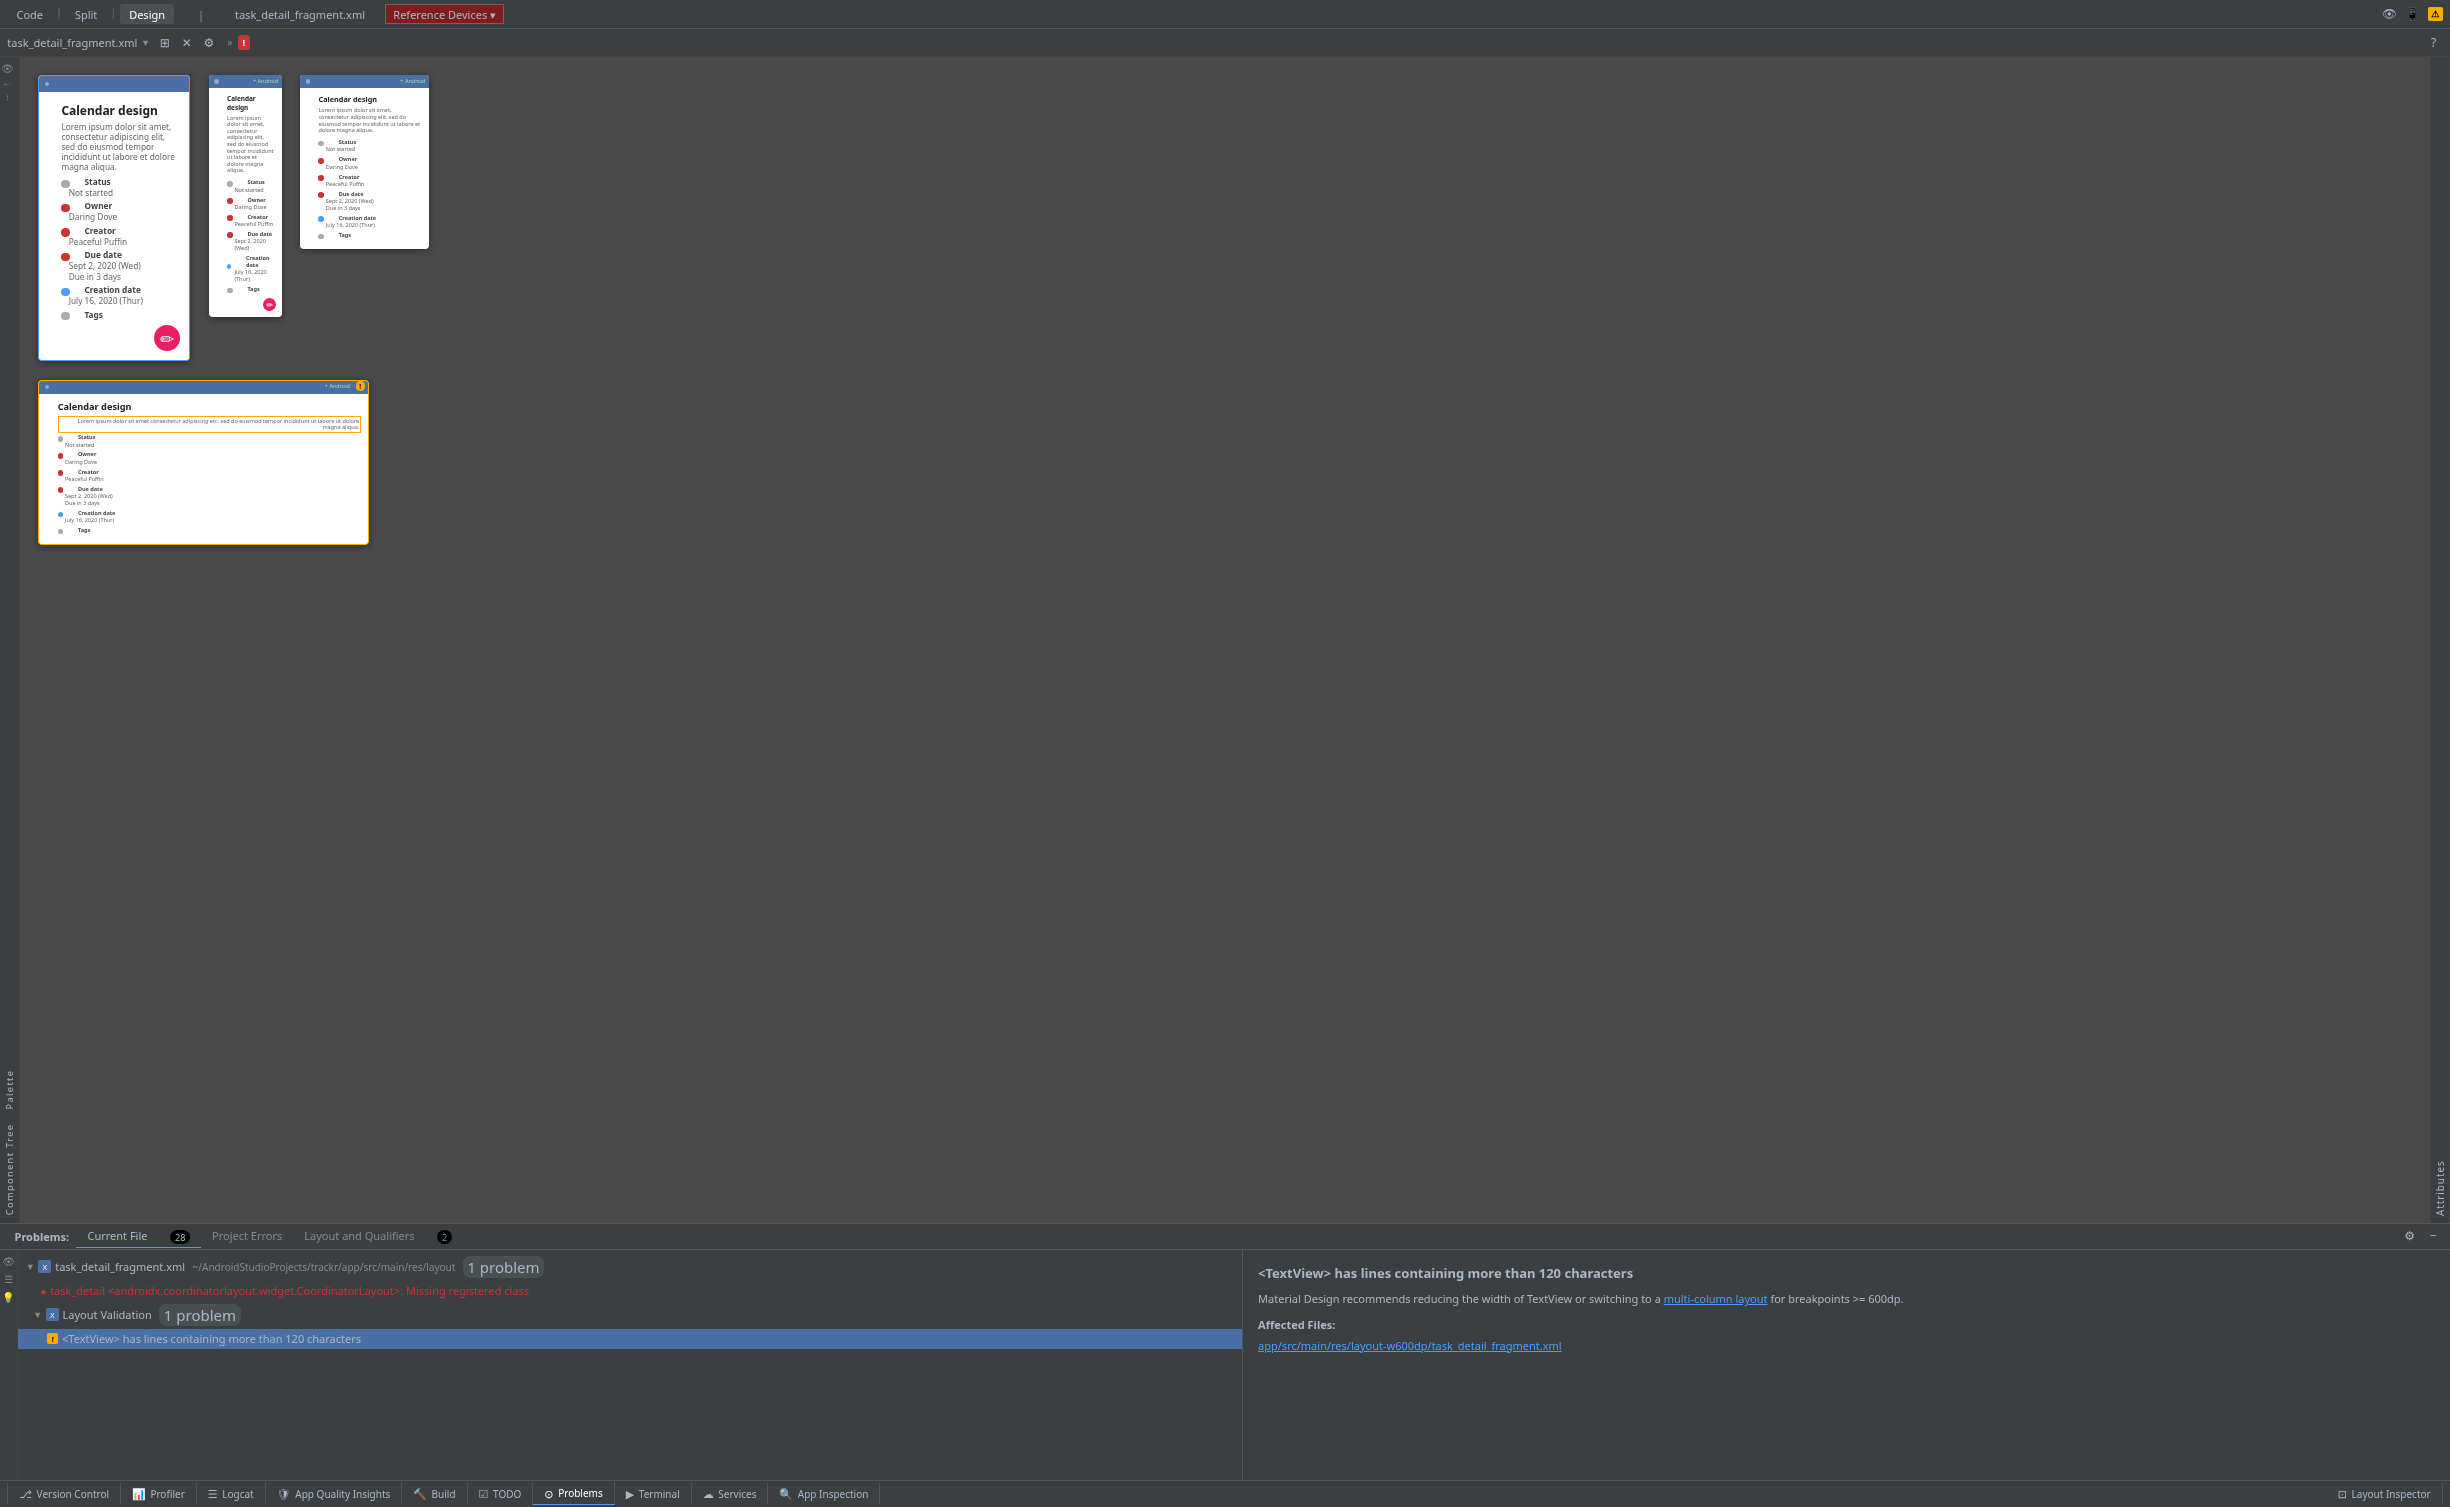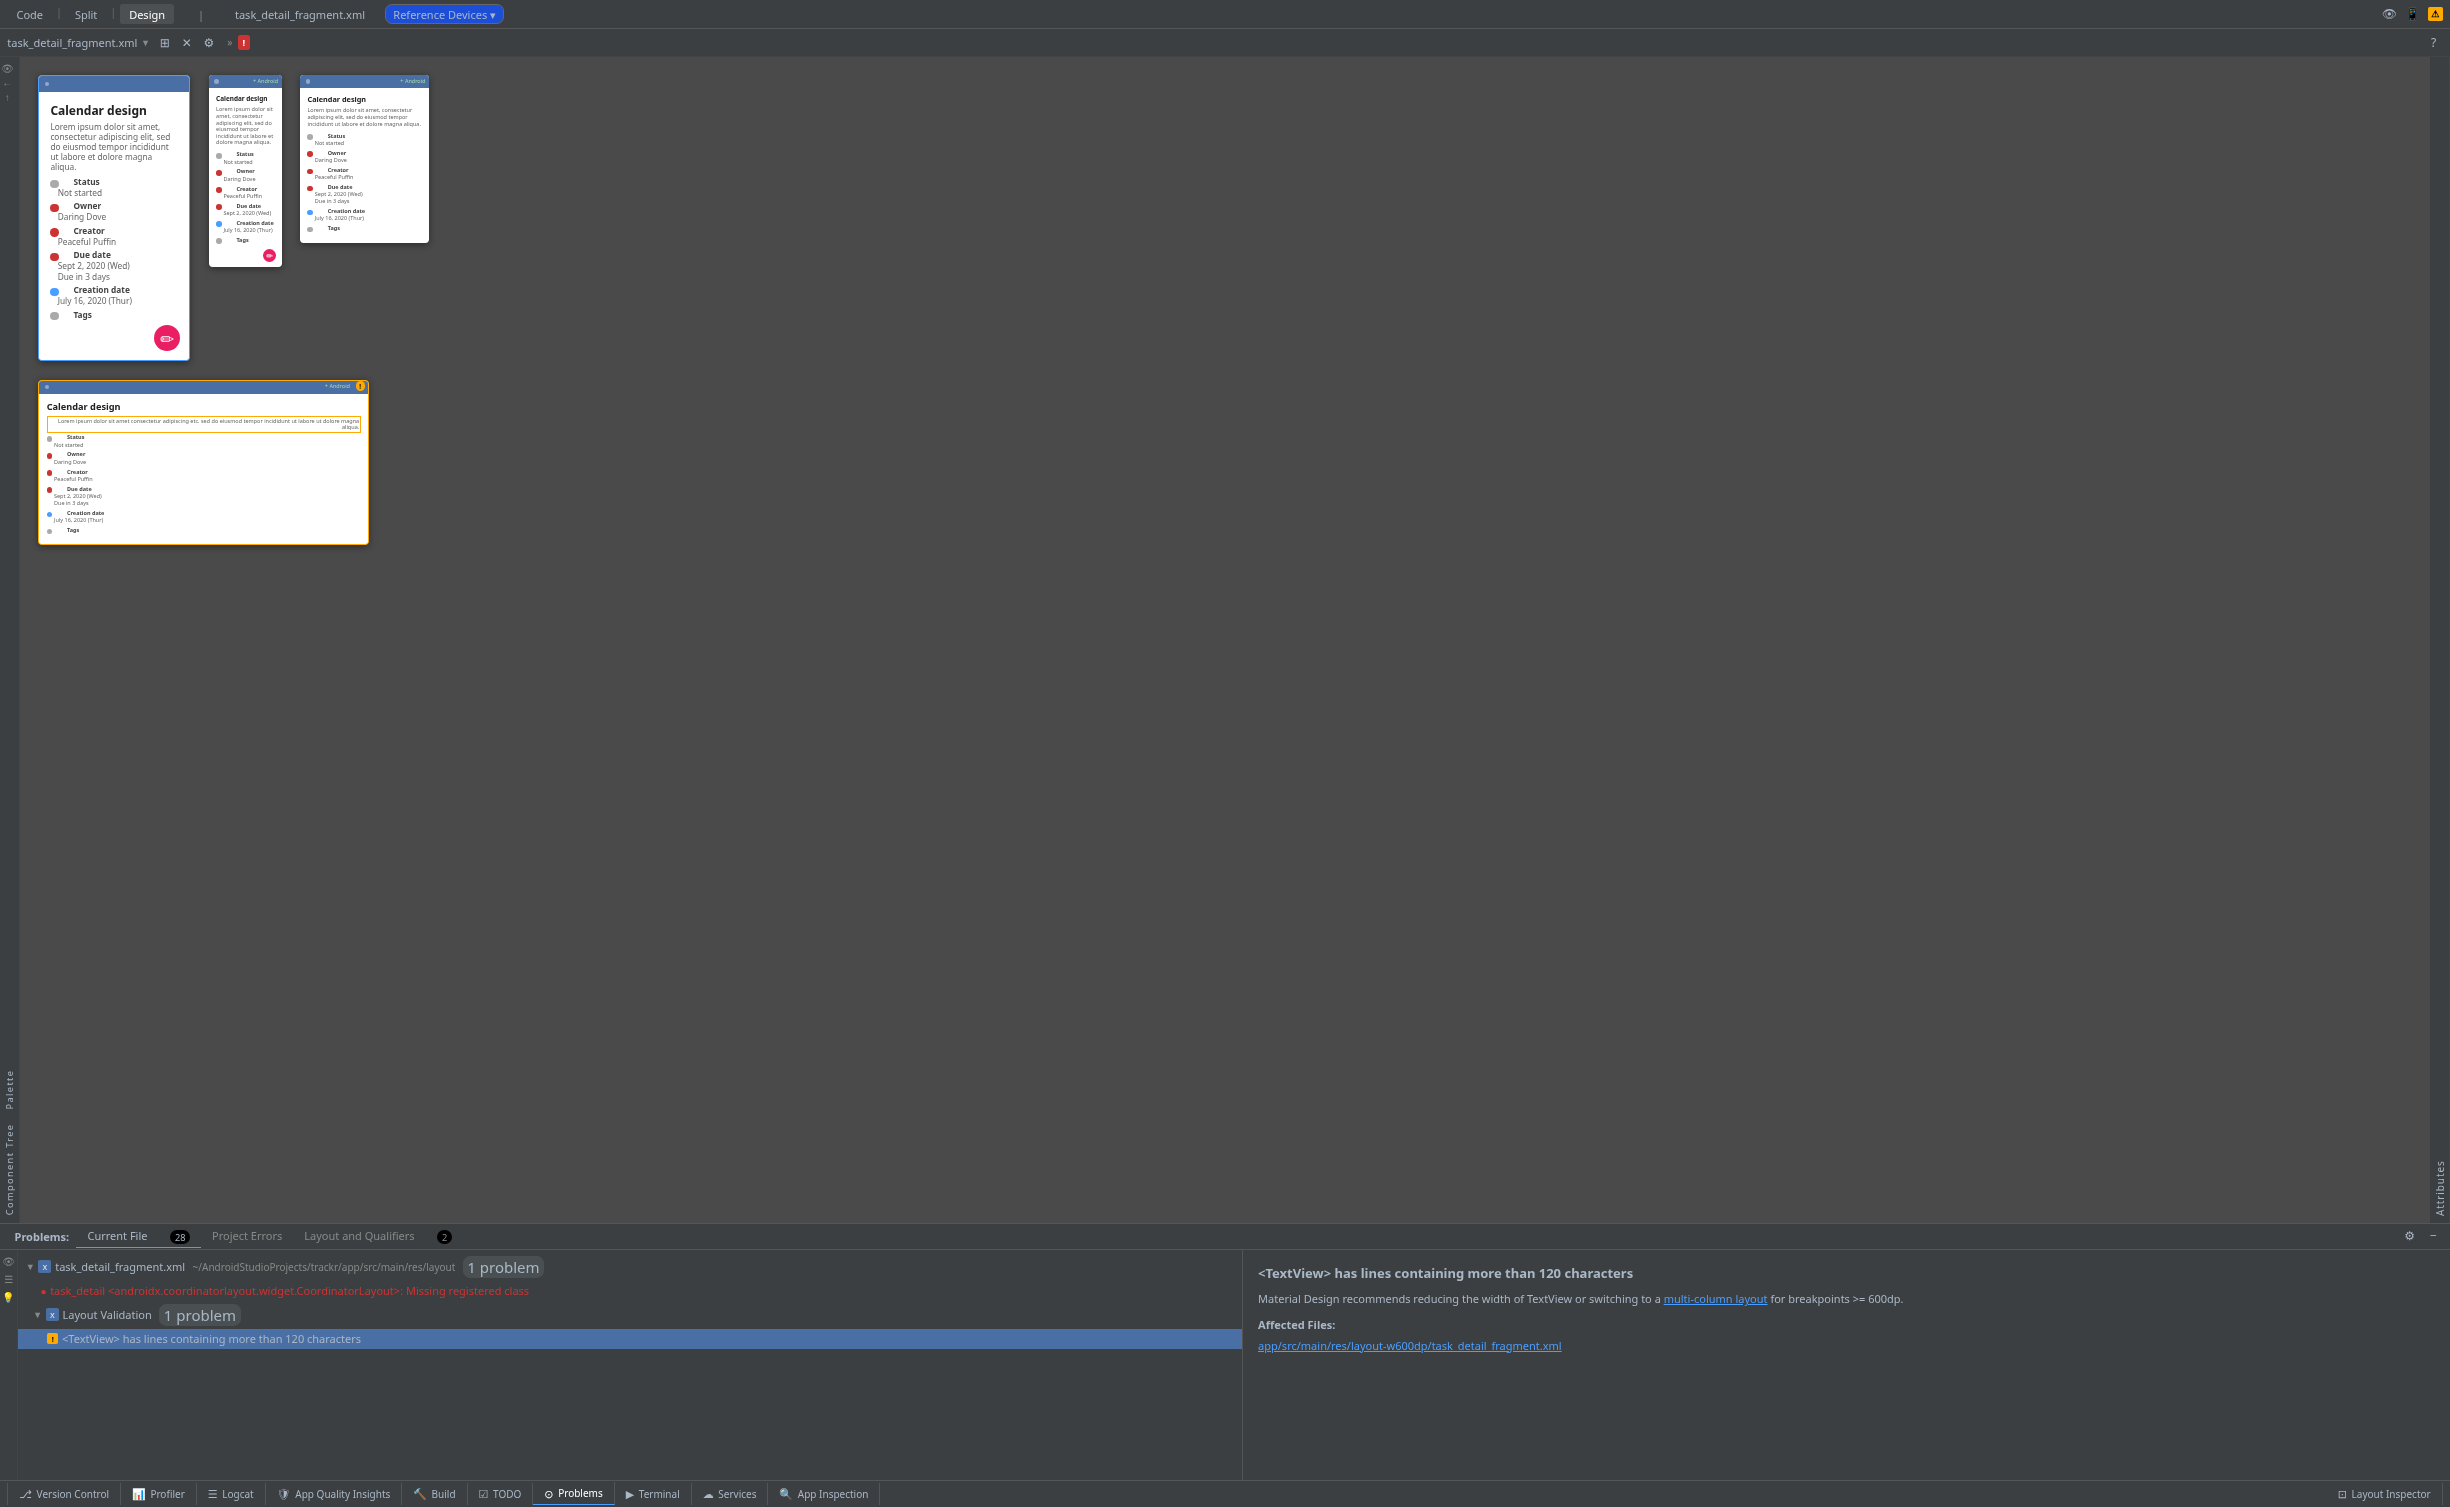--- a/index.html
+++ b/index.html
@@ -40,23 +40,23 @@
       background: #4c5052;
       color: #fff;
     }
     .tab-separator { color: #666; }
     .toolbar-filename {
       color: #a9b7c6;
       font-size: 11px;
       margin-left: 7.3px;
     }
     .toolbar-ref-devices {
-      background: #1d4ed8;
+      background: #7f1d1d;
       border: 0.9px solid #666;
-      border-radius: 7px;
+      border-radius: 0;
       padding: 1.8px 7.3px;
       color: #a9b7c6;
       font-size: 11px;
       cursor: pointer;
       display: flex;
       align-items: center;
       gap: 2.8px;
     }
     .toolbar-right {
       margin-left: auto;
@@ -180,20 +180,21 @@
       right: 3.7px;
       font-size: 7.3px;
       color: #a8d8a8;
     }
 
     .card-body {
       padding: 7.3px;
       font-size: 6.4px;
       color: #333;
       line-height: 1.3;
+      margin-left: 11px;
     }
     .card-title {
       font-size: 8.3px;
       font-weight: bold;
       color: #222;
       margin-bottom: 2.8px;
     }
     .card-desc {
       font-size: 5.5px;
       color: #666;

